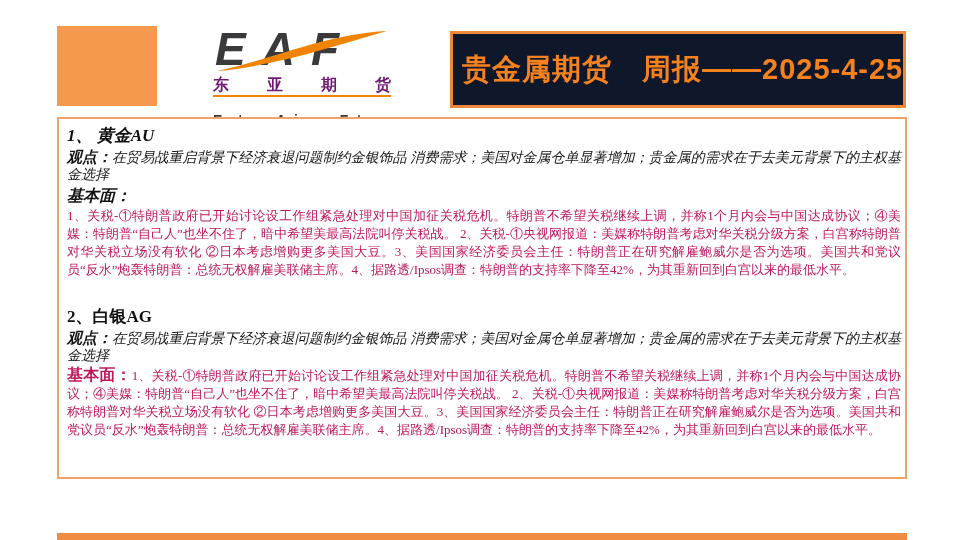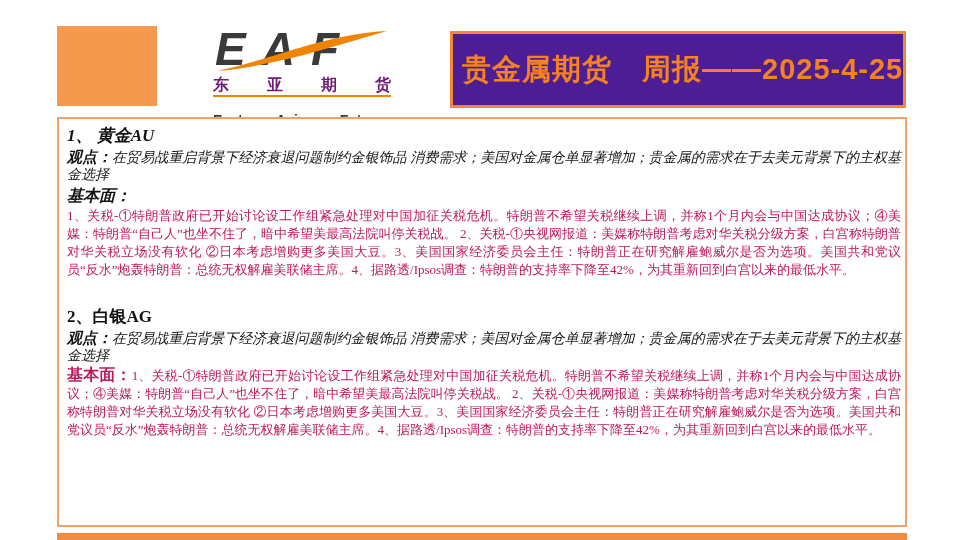--- a/index.html
+++ b/index.html
@@ -28,32 +28,32 @@
     border-bottom: 2px solid #F08300; padding-bottom: 1px;
   }
   .logo-en {
     display: block; text-align-last: justify; text-align: justify;
     font-weight: bold; font-size: 14px; line-height: 17px; color: #3A3A3C;
     margin-top: 15px;
   }
 
   .banner {
     position: absolute; left: 450px; top: 31px; width: 456px; height: 77px;
-    border: 3px solid #F0883B; background: #4c1d95;
+    border: 3px solid #F0883B; background: #0f172a;
     display: flex; align-items: center; padding-left: 9px;
   }
   .banner-title {
     font-family: "Liberation Sans", "DejaVu Sans", sans-serif;
     font-weight: bold; font-size: 29px; color: #F5821F; letter-spacing: 1px;
     white-space: nowrap;
   }
 
   
   .content-box {
-    position: absolute; left: 57px; top: 117px; width: 850px; height: 410px;
+    position: absolute; left: 57px; top: 117px; width: 850px; height: 362px;
     border: 2px solid #F0A26B; background: #ffffff;
     padding: 4px 4px 0 8px;
   }
   .sec-title {
     font-size: 17px; font-weight: bold; line-height: 21px; margin-top: 2px;
     color: #111;
   }
   .italic { font-style: italic; }
   .viewpoint { font-size: 14px; line-height: 17px; margin-top: 3px; text-align: justify; }
   .vp-label { font-weight: bold; font-size: 15px; font-style: italic; }

